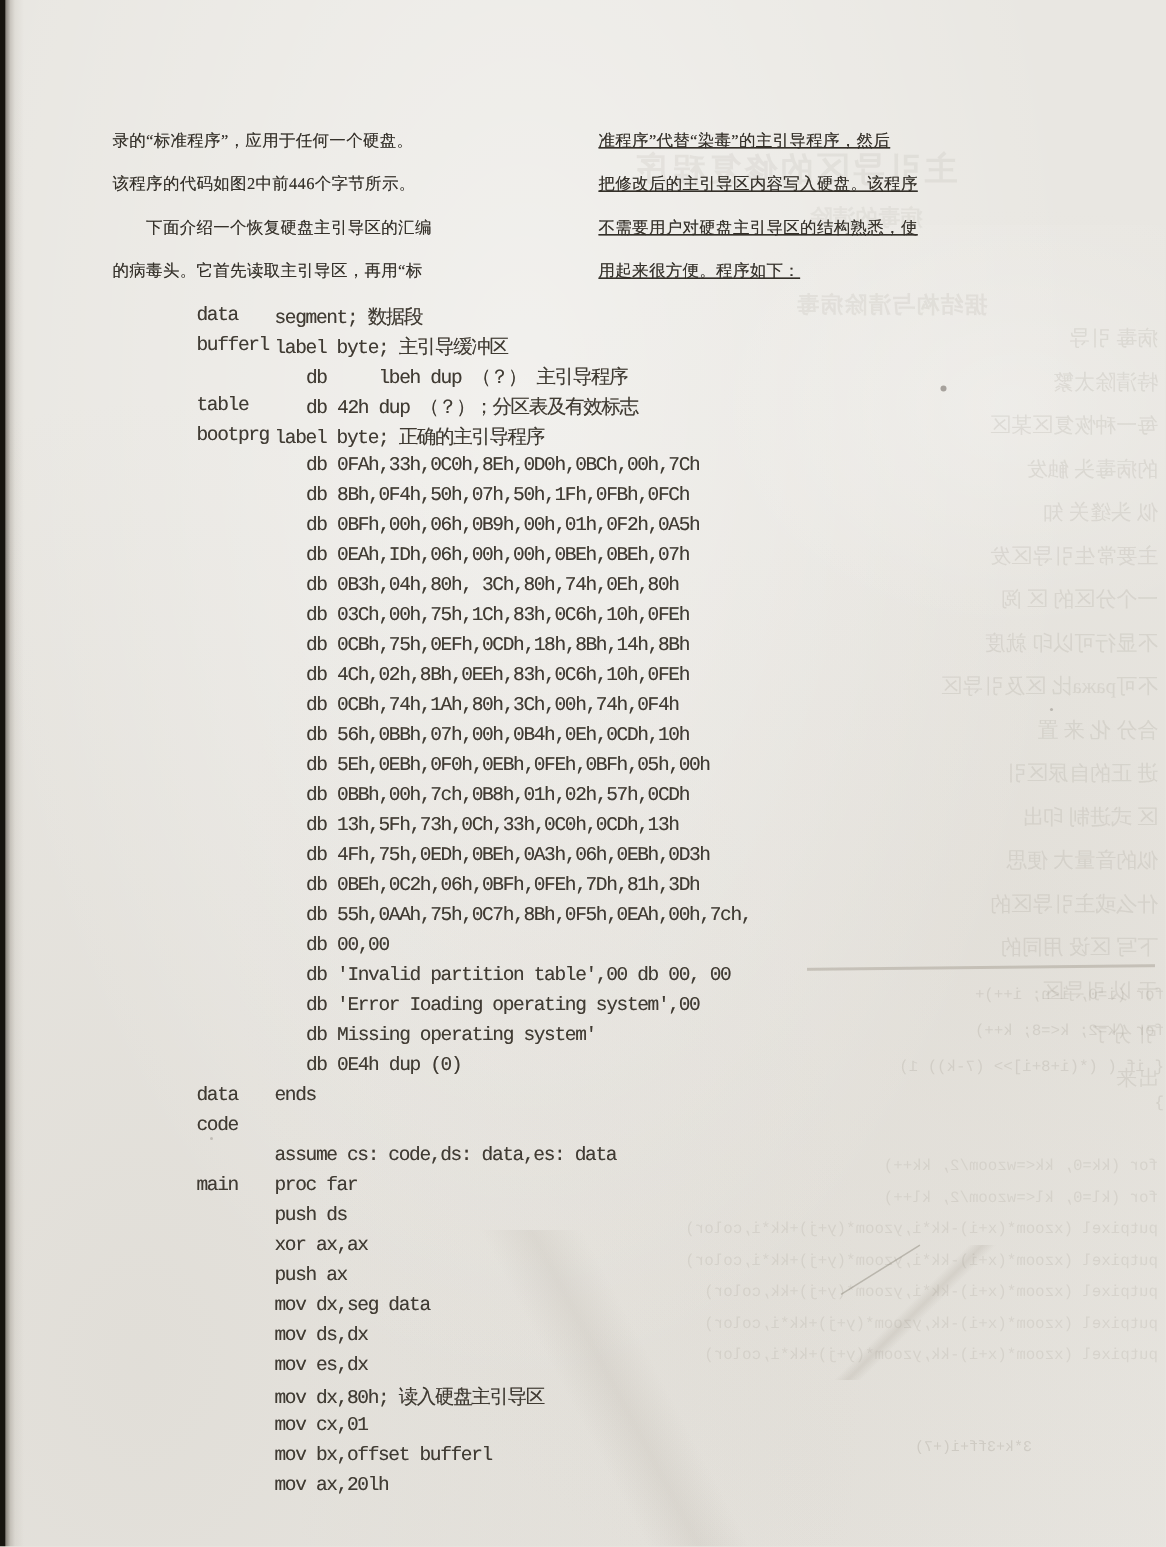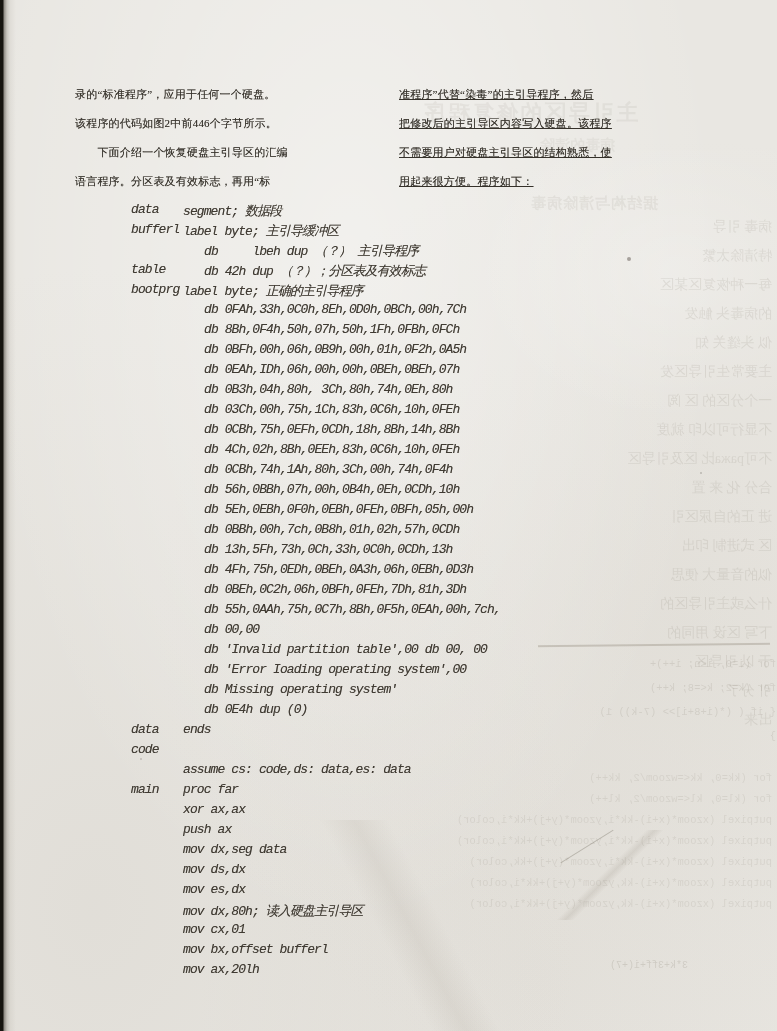--- a/index.html
+++ b/index.html
@@ -48,21 +48,21 @@
   
   .article-col{position:absolute;top:80px;font-size:11px;line-height:29px;
     color:#35312a;text-shadow:0 0 0.4px rgba(53,49,42,0.55);letter-spacing:0.2px;z-index:3;}
   .article-left{left:75px;width:330px;}
   .article-right{left:399px;width:340px;text-decoration:underline;}
   .article-col div{height:29px;white-space:nowrap;}
 
   
   .code-block{position:absolute;left:131px;top:202px;width:560px;z-index:3;
     font-family:"Liberation Mono","DejaVu Sans Mono",monospace;font-size:13px;
-    letter-spacing:-0.9px;color:#403b33;text-shadow:0 0 0.35px rgba(64,59,51,0.5);font-style:italic;}
+    letter-spacing:-0.9px;color:#403b33;text-shadow:0 0 0.35px rgba(64,59,51,0.5);}
   .code-line{position:relative;height:20px;}
   .code-label{position:absolute;left:0;top:0;white-space:pre;}
   .code-text{display:block;white-space:pre;}
   .col-a{margin-left:52px;}
   .col-b{margin-left:73px;}
 </style>
 </head>
 <body>
 
 <div class="spine"></div>
@@ -116,21 +116,21 @@
     <div>putpixel (xzoom*(x+i)-kk,yzoom*(y+j)+kk*i,color)</div>
     <div>putpixel (xzoom*(x+i)-kk,yzoom*(y+j)+kk*i,color)</div>
   </div>
 <div class="bleed bleed-bottom">3*k+3ff+i(+7)</div>
 
 <div class="article-col article-left">
 
 <div>录的“标准程序”，应用于任何一个硬盘。</div>
     <div>该程序的代码如图2中前446个字节所示。</div>
     <div>　　下面介绍一个恢复硬盘主引导区的汇编</div>
-    <div>语言程序。分区表及有效标志，再用“标</div>
+    <div>的病毒头。它首先读取主引导区，再用“标</div>
   </div>
 <div class="article-col article-right">
 
 <div>准程序”代替“染毒”的主引导程序，然后</div>
     <div>把修改后的主引导区内容写入硬盘。该程序</div>
     <div>不需要用户对硬盘主引导区的结构熟悉，使</div>
     <div>用起来很方便。程序如下：</div>
   </div>
 
 <div class="code-block">
@@ -278,20 +278,24 @@
     <div class="code-line">
       <span class="code-label"></span>
       <span class="code-text col-a">assume cs: code,ds: data,es: data</span>
     </div>
 
     <div class="code-line">
       <span class="code-label">main</span>
       <span class="code-text col-a">proc far</span>
     </div>
 
+    <div class="code-line">
+      <span class="code-label"></span>
+      <span class="code-text col-a">push ds</span>
+    </div>
 
     <div class="code-line">
       <span class="code-label"></span>
       <span class="code-text col-a">xor ax,ax</span>
     </div>
 
     <div class="code-line">
       <span class="code-label"></span>
       <span class="code-text col-a">push ax</span>
     </div>

